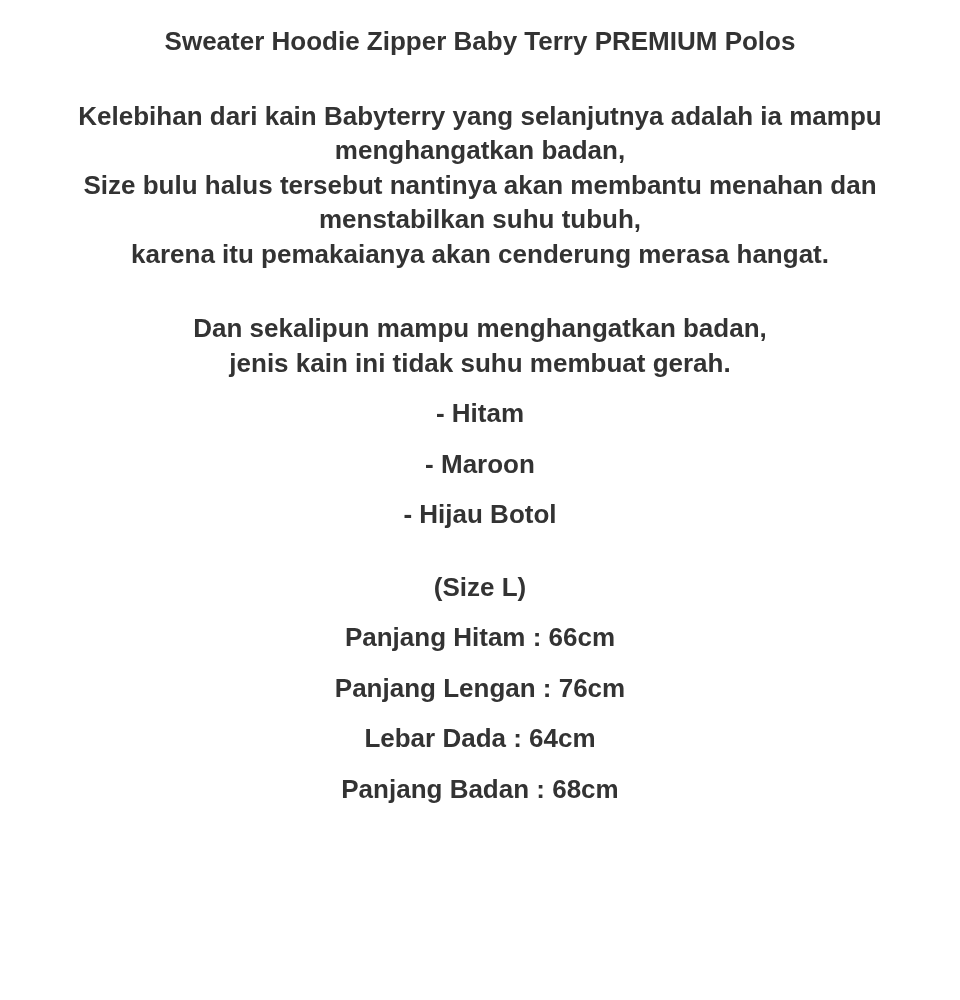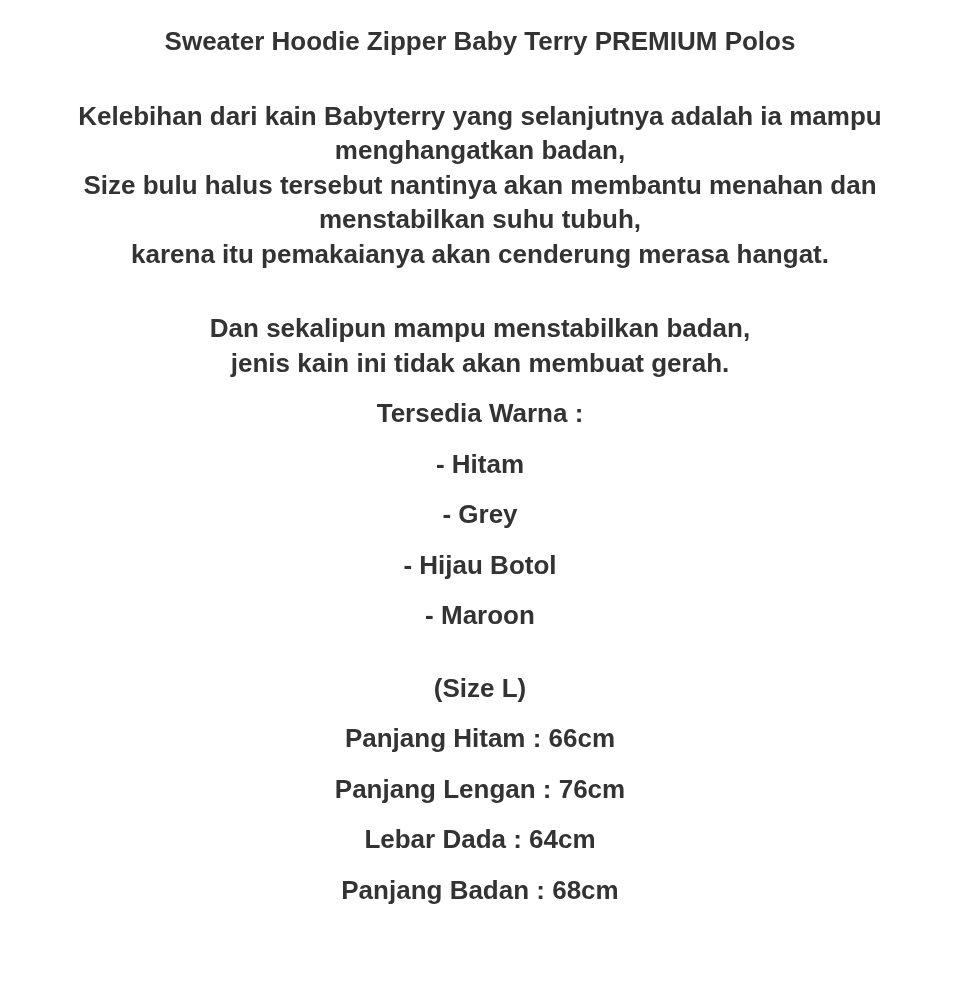--- a/index.html
+++ b/index.html
@@ -24,30 +24,28 @@
 <div class="doc">
   <p class="title">Sweater Hoodie Zipper Baby Terry PREMIUM Polos</p>
 
   <div class="para">
     <p>Kelebihan dari kain Babyterry yang selanjutnya adalah ia mampu menghangatkan badan,</p>
     <p>Size bulu halus tersebut nantinya akan membantu menahan dan menstabilkan suhu tubuh,</p>
     <p>karena itu pemakaianya akan cenderung merasa hangat.</p>
   </div>
 
   <div class="para">
-    <p>Dan sekalipun mampu menstabilkan badan,</p>
-    <p>jenis kain ini tidak akan membuat gerah.</p>
+    <p>Dan sekalipun mampu menghangatkan badan,</p>
+    <p>jenis kain ini tidak suhu membuat gerah.</p>
   </div>
 
   <div>
-    <p class="line">Tersedia Warna :</p>
     <p class="line">- Hitam</p>
-    <p class="line">- Grey</p>
+    <p class="line">- Maroon</p>
     <p class="line">- Hijau Botol</p>
-    <p class="line">- Maroon</p>
   </div>
 
   <div class="gap"></div>
 
   <div>
     <p class="line">(Size L)</p>
     <p class="line">Panjang Hitam : 66cm</p>
     <p class="line">Panjang Lengan : 76cm</p>
   </div>
 

